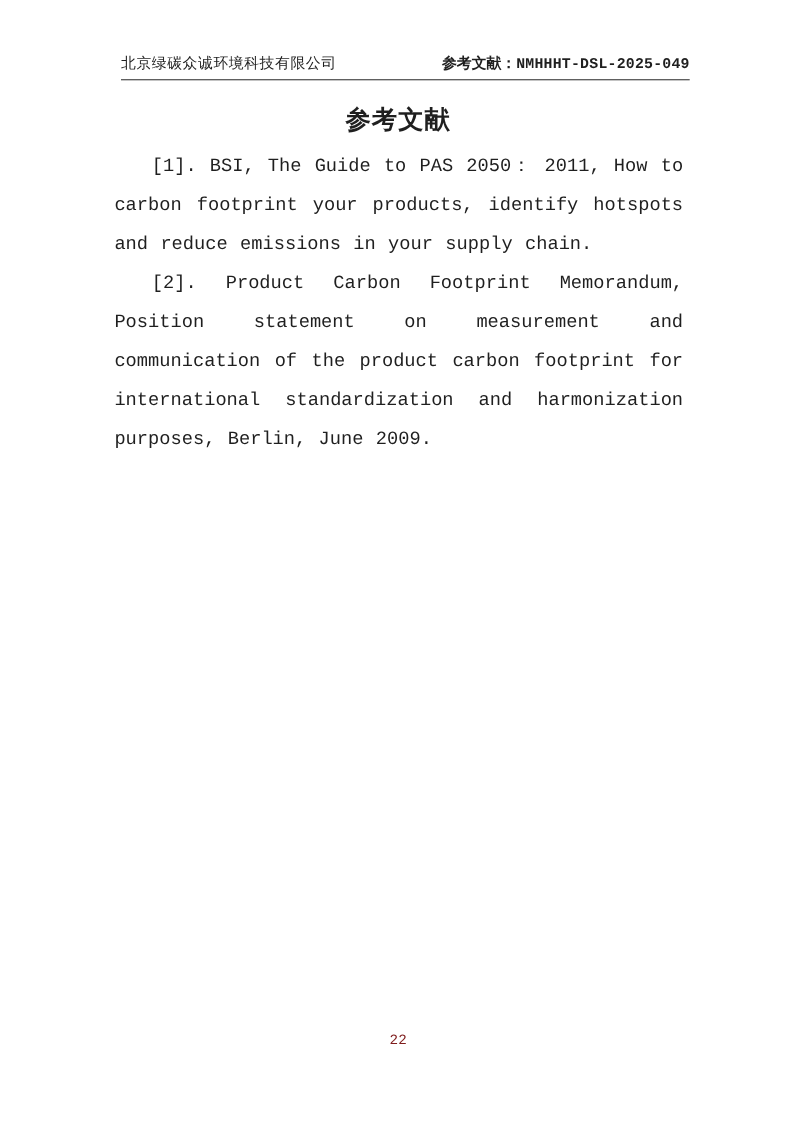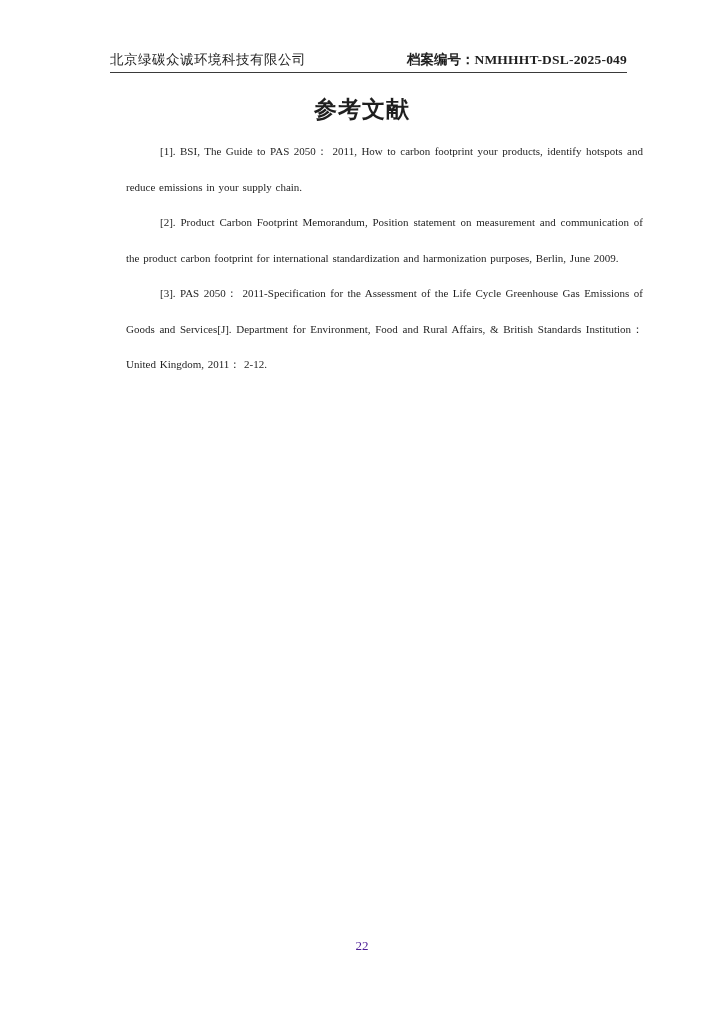--- a/index.html
+++ b/index.html
@@ -6,21 +6,21 @@
     margin: 0;
     padding: 0;
     background: #ffffff;
   }
   .page {
     position: relative;
     width: 724px;
     height: 1024px;
     background: #ffffff;
     color: #1f1f1f;
-    font-family: Liberation Serif, serif;
+    font-family: Liberation Mono, monospace;
     overflow: hidden;
   }
   
   .doc-header {
     position: absolute;
     top: 0;
     left: 110px;
     width: 517px;
     height: 66px;
     padding-bottom: 6px;
@@ -52,58 +52,57 @@
     text-align: center;
     font-size: 23px;
     line-height: 30px;
     font-weight: bold;
     letter-spacing: 1px;
   }
   
   .doc-body {
     position: absolute;
     top: 134px;
-    left: 126px;
+    left: 104px;
     width: 517px;
-    font-size: 11px;
+    font-size: 17px;
     line-height: 35.5px;
     text-align: justify;
   }
   .doc-body p.ref {
     margin: 0;
     text-indent: 34px;
     word-spacing: 1px;
   }
   
   .page-number {
     position: absolute;
     top: 939px;
     left: 0;
     width: 100%;
     text-align: center;
     font-size: 13px;
     line-height: 1;
-    color: #4c1d95;
+    color: #7f1d1d;
   }
 </style>
 </head>
 <body>
 
 <div class="page">
 
   <header class="doc-header">
     <span class="company">北京绿碳众诚环境科技有限公司</span>
     <span class="doc-number">
-      <span class="doc-number-label">档案编号：</span><span class="doc-number-value">NMHHHT-DSL-2025-049</span>
+      <span class="doc-number-label">参考文献：</span><span class="doc-number-value">NMHHHT-DSL-2025-049</span>
     </span>
   </header>
 
   <h1 class="doc-title">参考文献</h1>
 
   <main class="doc-body">
     <p class="ref">[1]. BSI, The Guide to PAS 2050： 2011, How to carbon footprint your products, identify hotspots and reduce emissions in your supply chain.</p>
     <p class="ref">[2]. Product Carbon Footprint Memorandum, Position statement on measurement and communication of the product carbon footprint for international standardization and harmonization purposes, Berlin, June 2009.</p>
-    <p class="ref">[3]. PAS 2050： 2011-Specification for the Assessment of the Life Cycle Greenhouse Gas Emissions of Goods and Services[J]. Department for Environment, Food and Rural Affairs, &amp; British Standards Institution： United Kingdom, 2011： 2-12.</p>
   </main>
 
   <div class="page-number">22</div>
 
 </div>
 
 </body></html>

